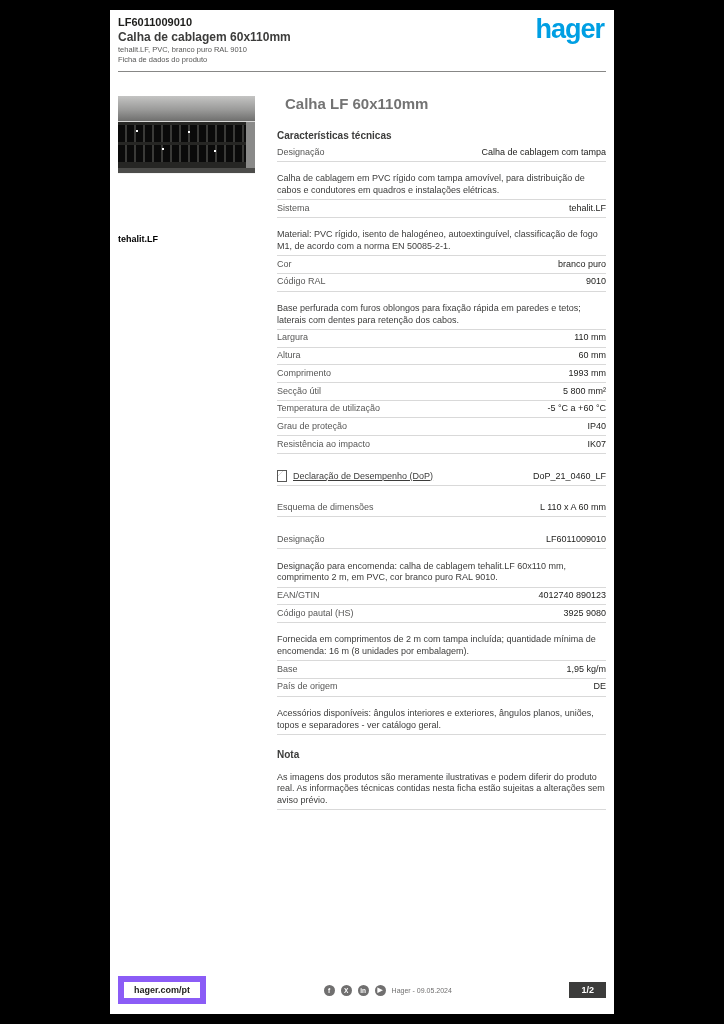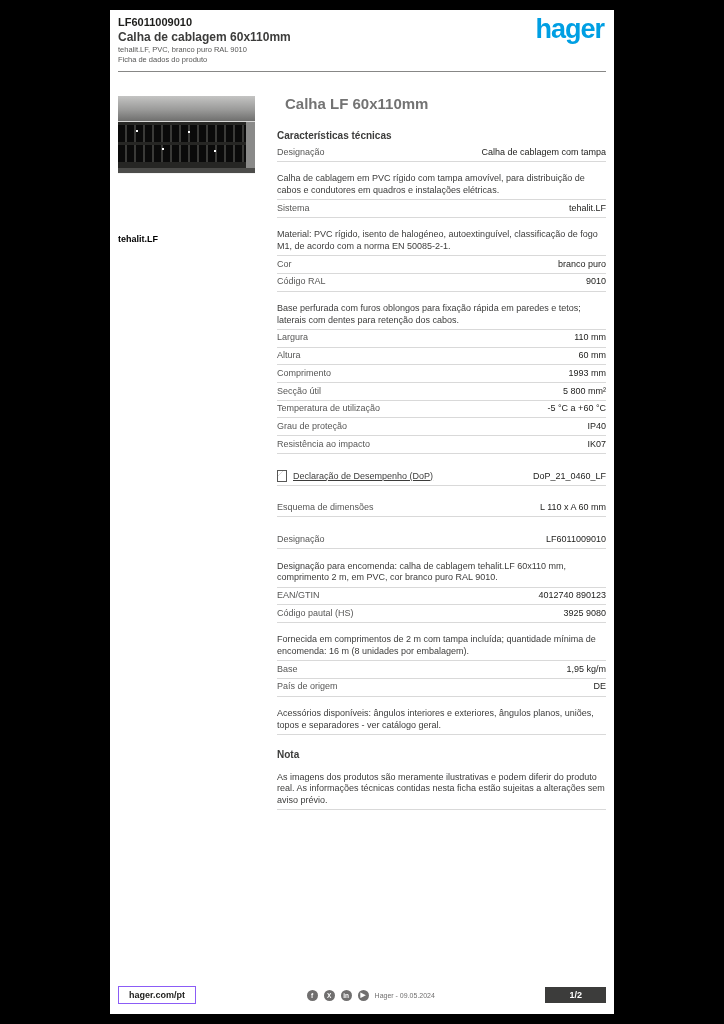--- a/index.html
+++ b/index.html
@@ -61,30 +61,30 @@
     border:1px solid #575756;
     background:linear-gradient(135deg,#fff 0 3px,#d9d9d9 3px 4px,#fff 4px);
   }
   .lbl.link{color:#3c3c3b;text-decoration:underline;cursor:pointer;}
   
   .ds-footer{
     position:absolute;left:8px;right:8px;bottom:10px;
     display:flex;align-items:center;justify-content:space-between;
   }
   .site-box{
-    border:1px solid #8b5cf6;padding:3px 10px;
+    border:6px solid #8b5cf6;padding:3px 10px;
     font-size:9px;font-weight:bold;color:#1d1d1b;background:#fff;
   }
   .footer-center{display:flex;gap:6px;align-items:center;font-size:7px;color:#706f6f;}
   .soc{
     width:11px;height:11px;border-radius:50%;background:#706f6f;color:#fff;
     display:flex;align-items:center;justify-content:center;
     font-size:6.5px;font-weight:bold;
   }
-  .page-badge{background:#3c3c3b;color:#fff;font-size:9px;font-weight:bold;padding:3px 24px;}
+  .page-badge{background:#3c3c3b;color:#fff;font-size:9px;font-weight:bold;padding:3px 12px;}
 </style>
 </head>
 <body>
 
 <div class="page">
 
   <header class="ds-header">
     <div>
       <div class="h-line1">LF6011009010</div>
       <div class="h-line2">Calha de cablagem 60x110mm</div>

